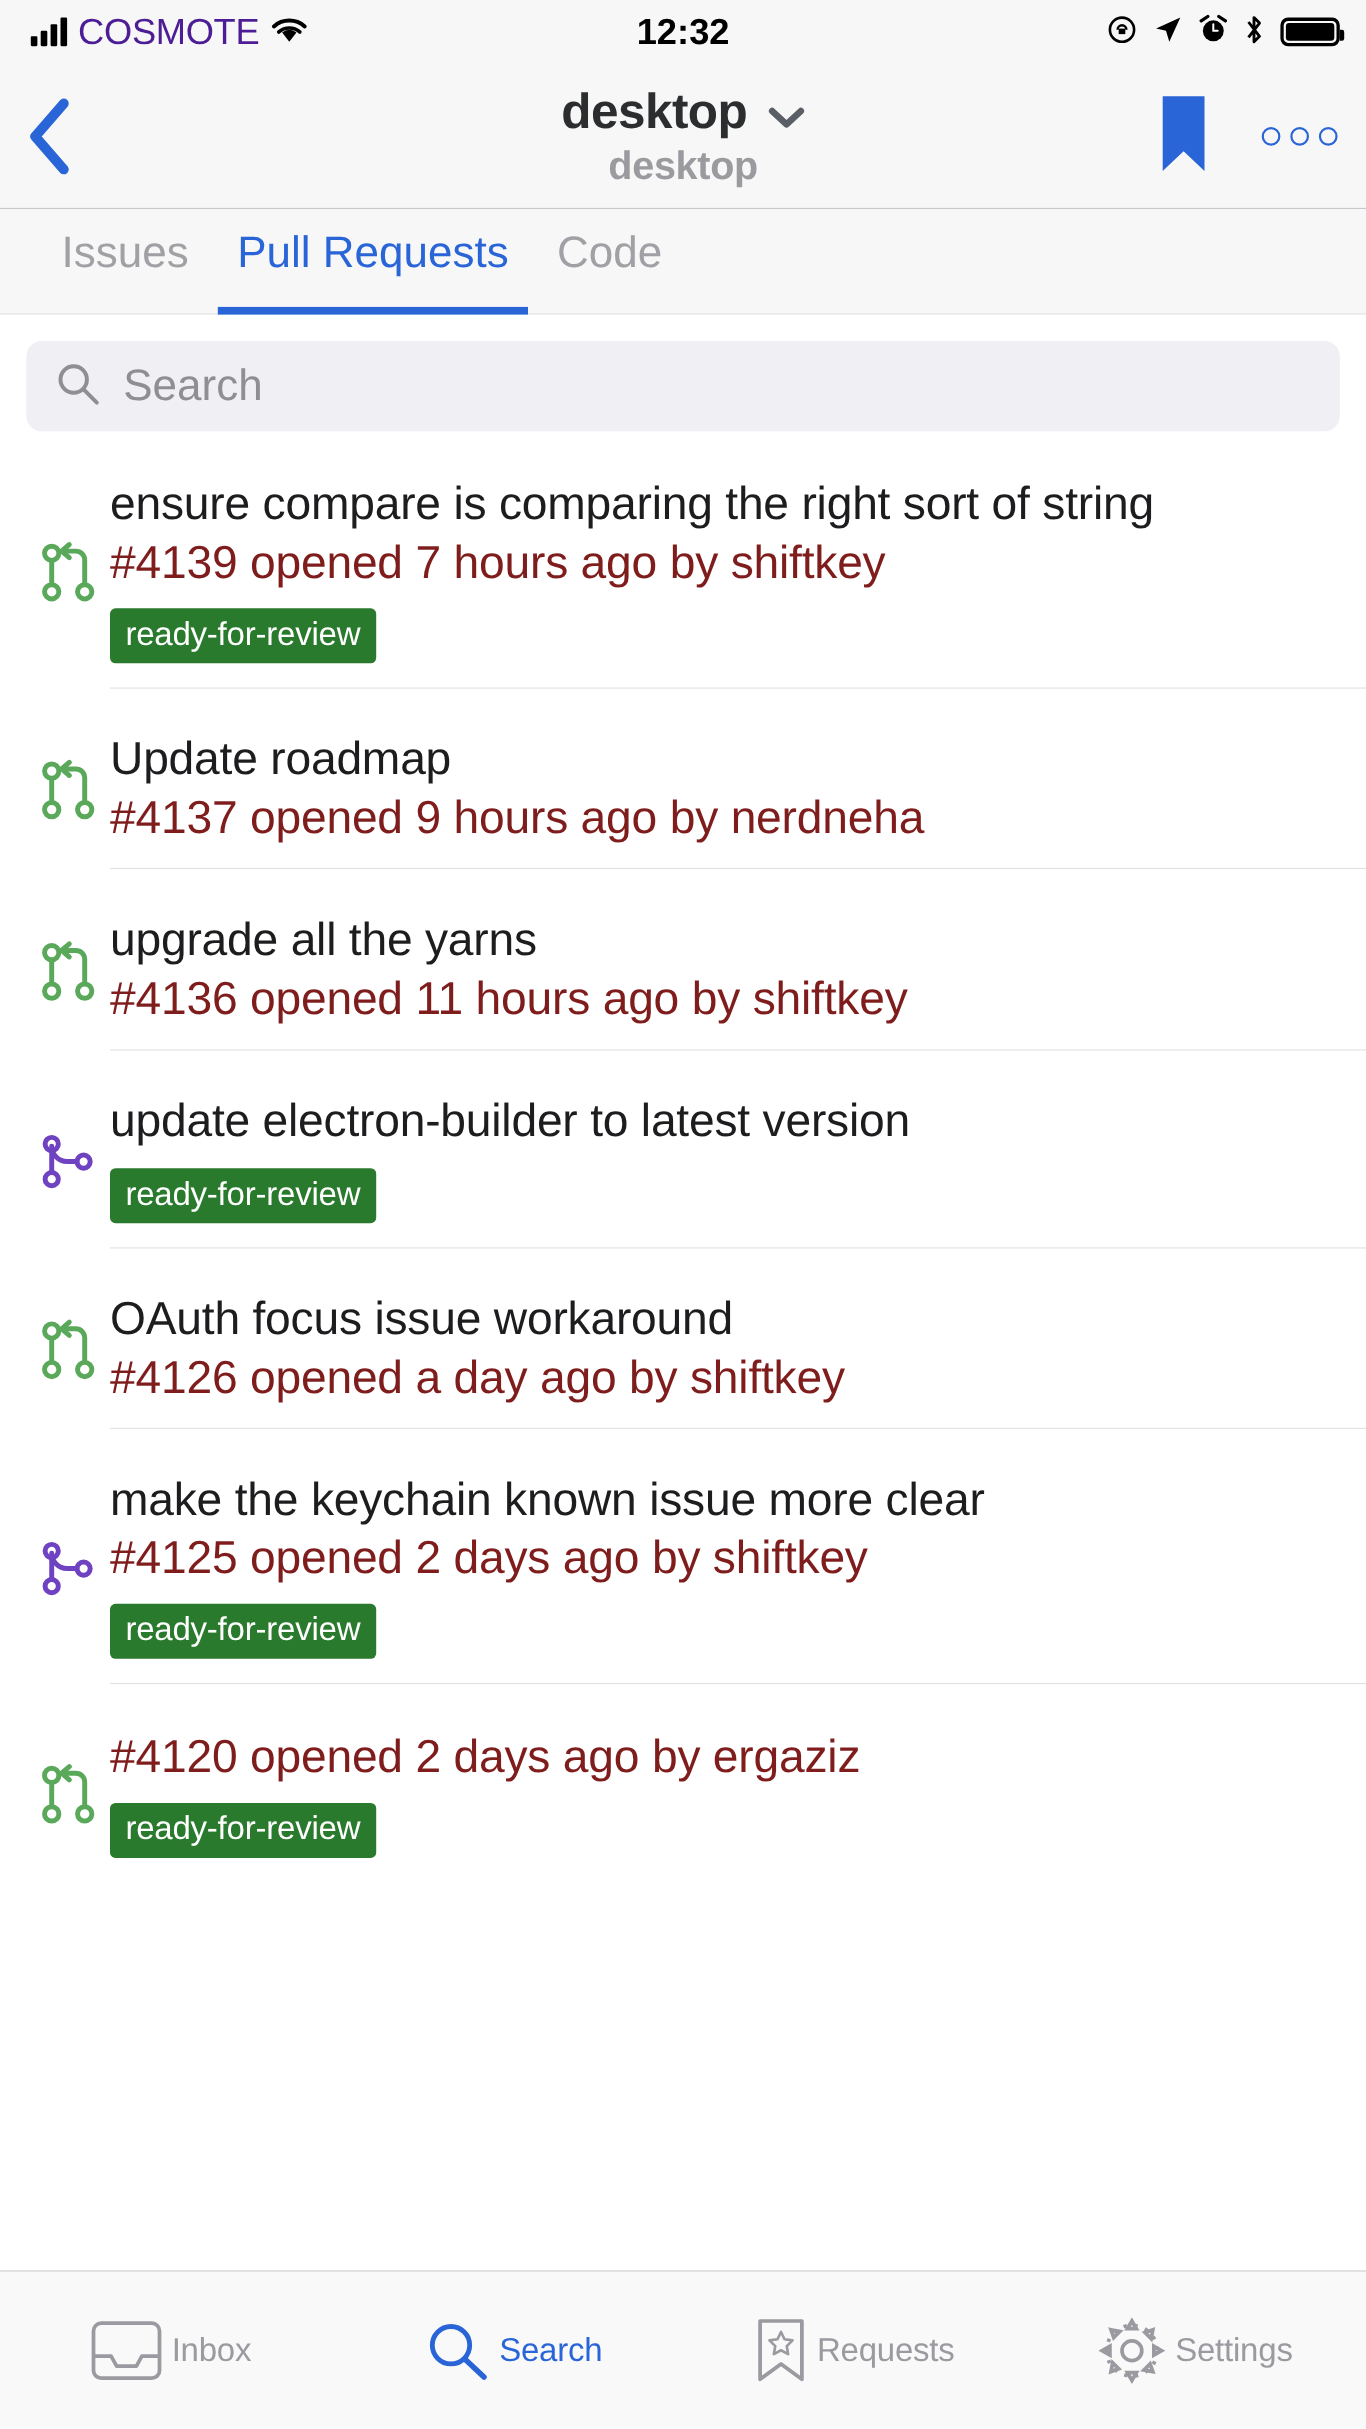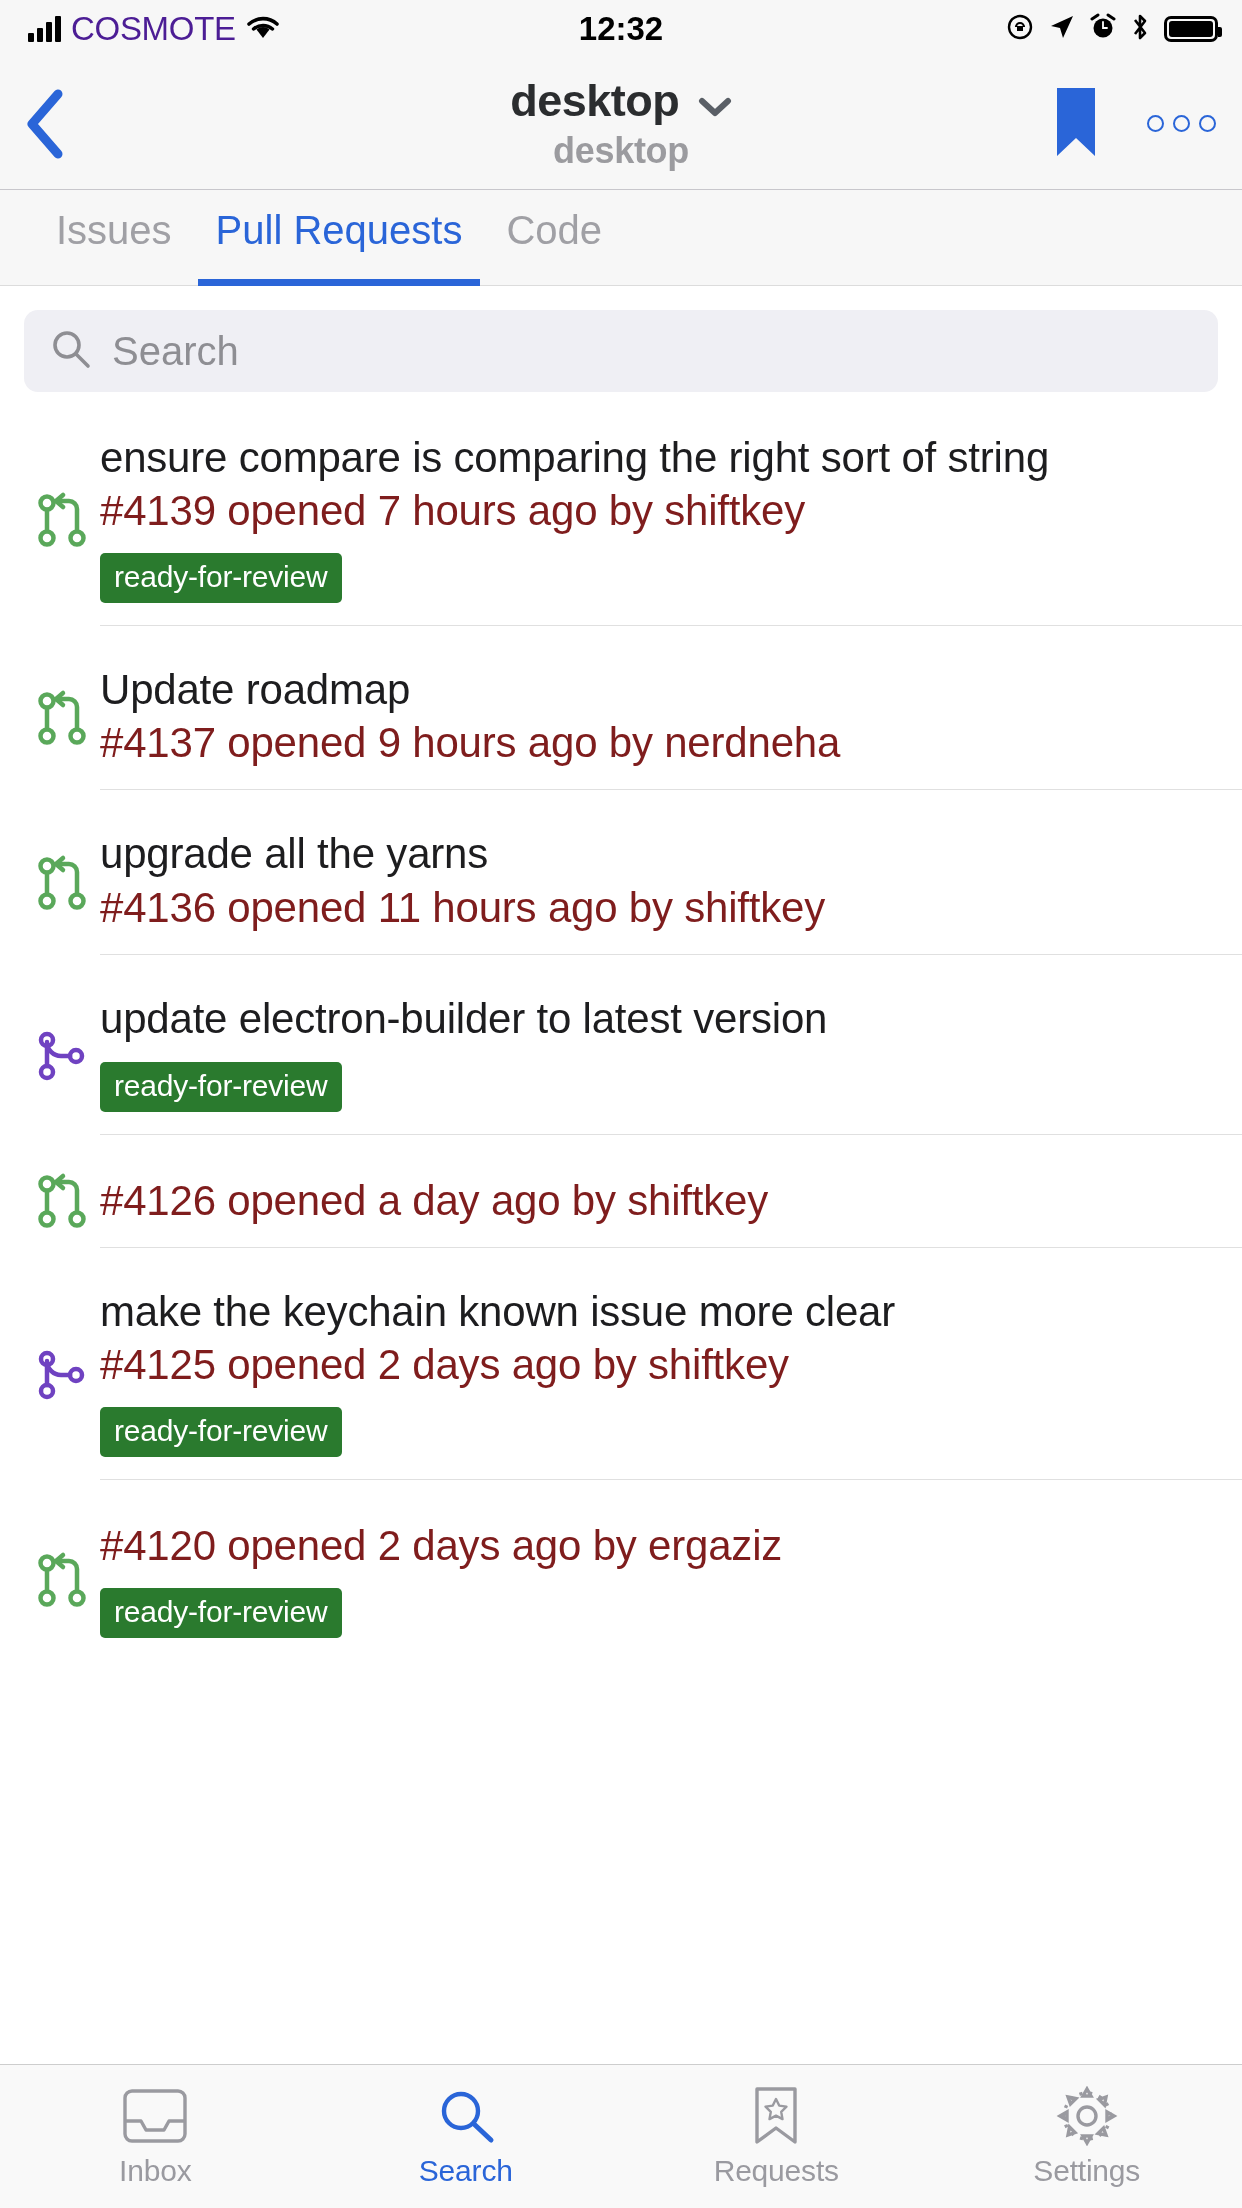--- a/index.html
+++ b/index.html
@@ -139,21 +139,21 @@
   
   .tab-bar {
     position: absolute; left: 0; right: 0; bottom: 0;
     height: 144px;
     background: #f9f9f9;
     border-top: 1px solid #cdcdcd;
     display: flex;
   }
   .tb-item {
     flex: 1 1 25%;
-    display: flex; flex-direction: column; align-items: center; justify-content: center;
+    display: flex; flex-direction: row; align-items: center; justify-content: center;
     gap: 8px;
     color: #9a9aa0;
   }
   .tb-item.active { color: #2a65d8; }
   .tb-label { font-size: 30px; letter-spacing: -0.2px; }
   .tb-icon { height: 60px; display: flex; align-items: center; justify-content: center; }
 </style>
 </head>
 <body>
 
@@ -336,20 +336,21 @@
         <svg width="52" height="58" viewBox="0 0 52 58">
             <circle cx="11" cy="12" r="6.5" fill="none" stroke="#5aa85a" stroke-width="4.5"></circle>
             <circle cx="11" cy="47" r="6.5" fill="none" stroke="#5aa85a" stroke-width="4.5"></circle>
             <circle cx="41" cy="47" r="6.5" fill="none" stroke="#5aa85a" stroke-width="4.5"></circle>
             <path d="M11 19 V40" stroke="#5aa85a" stroke-width="4.5" stroke-linecap="round"></path>
             <path d="M41 40 V18 a8 8 0 0 0 -8 -8 H22" stroke="#5aa85a" stroke-width="4.5" fill="none" stroke-linecap="round"></path>
             <path d="M27 4 L20 10 L27 16" stroke="#5aa85a" stroke-width="4.5" fill="none" stroke-linecap="round" stroke-linejoin="round"></path>
           </svg>
       </div>
       <div class="pr-body">
+        <div class="pr-title">OAuth focus issue workaround</div>
         <div class="pr-meta">#4126 opened a day ago by shiftkey</div>
       </div>
     </div>
 
     <div class="pr-row">
       <div class="pr-icon">
         <svg width="52" height="58" viewBox="0 0 52 58">
             <circle cx="11" cy="14" r="6" fill="none" stroke="#6f42c1" stroke-width="4.5"></circle>
             <circle cx="11" cy="46" r="6" fill="none" stroke="#6f42c1" stroke-width="4.5"></circle>
             <circle cx="40" cy="30" r="6" fill="none" stroke="#6f42c1" stroke-width="4.5"></circle>

